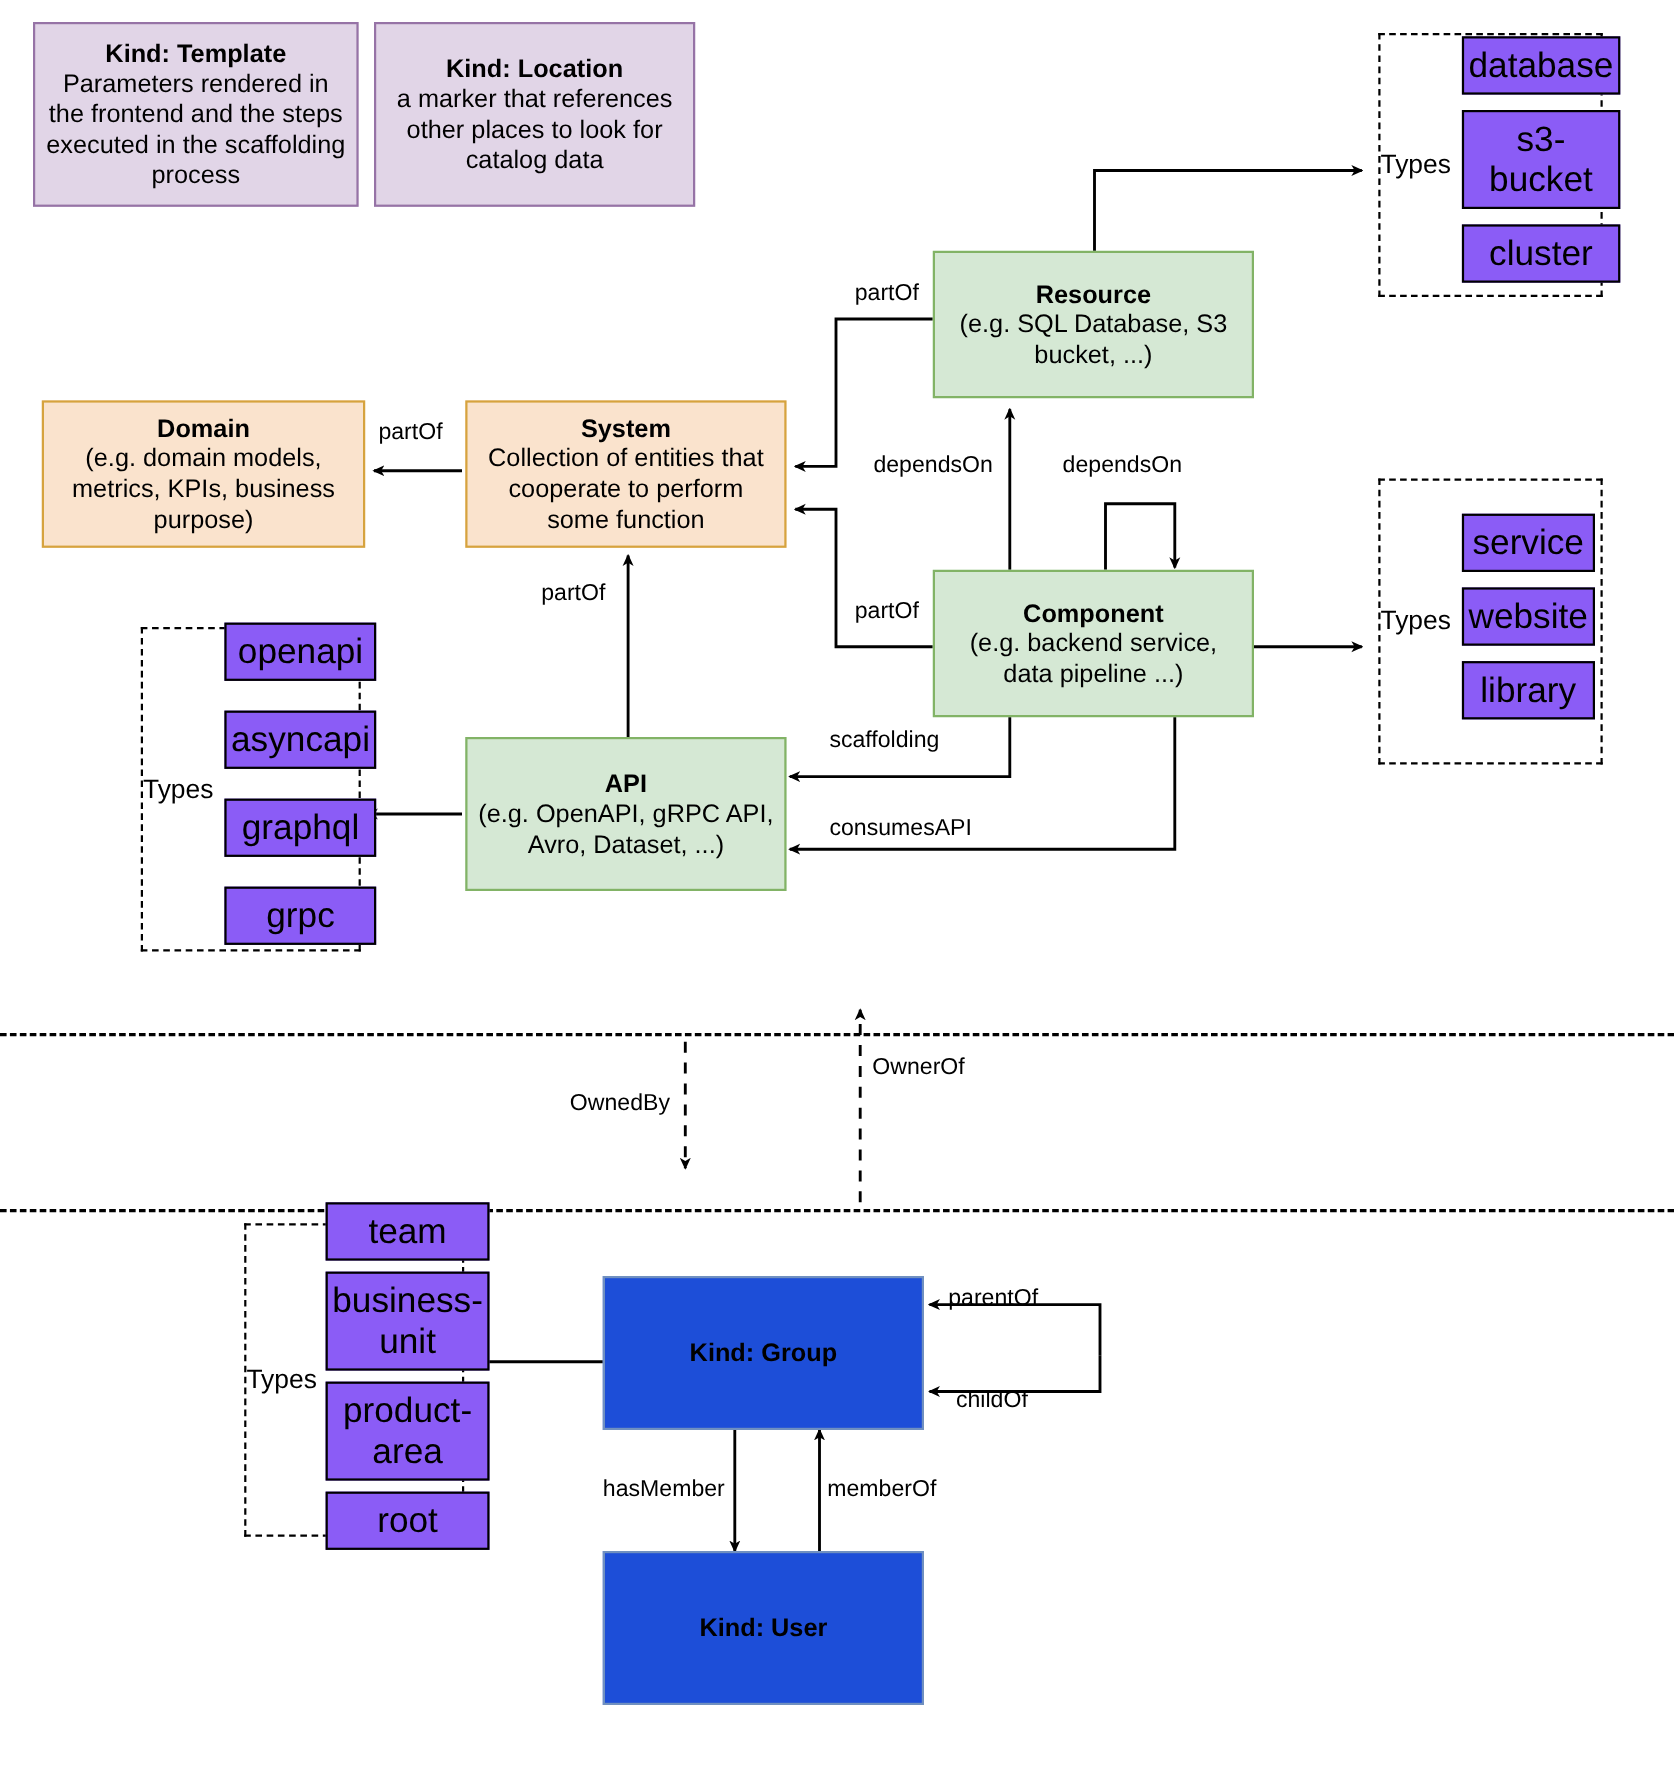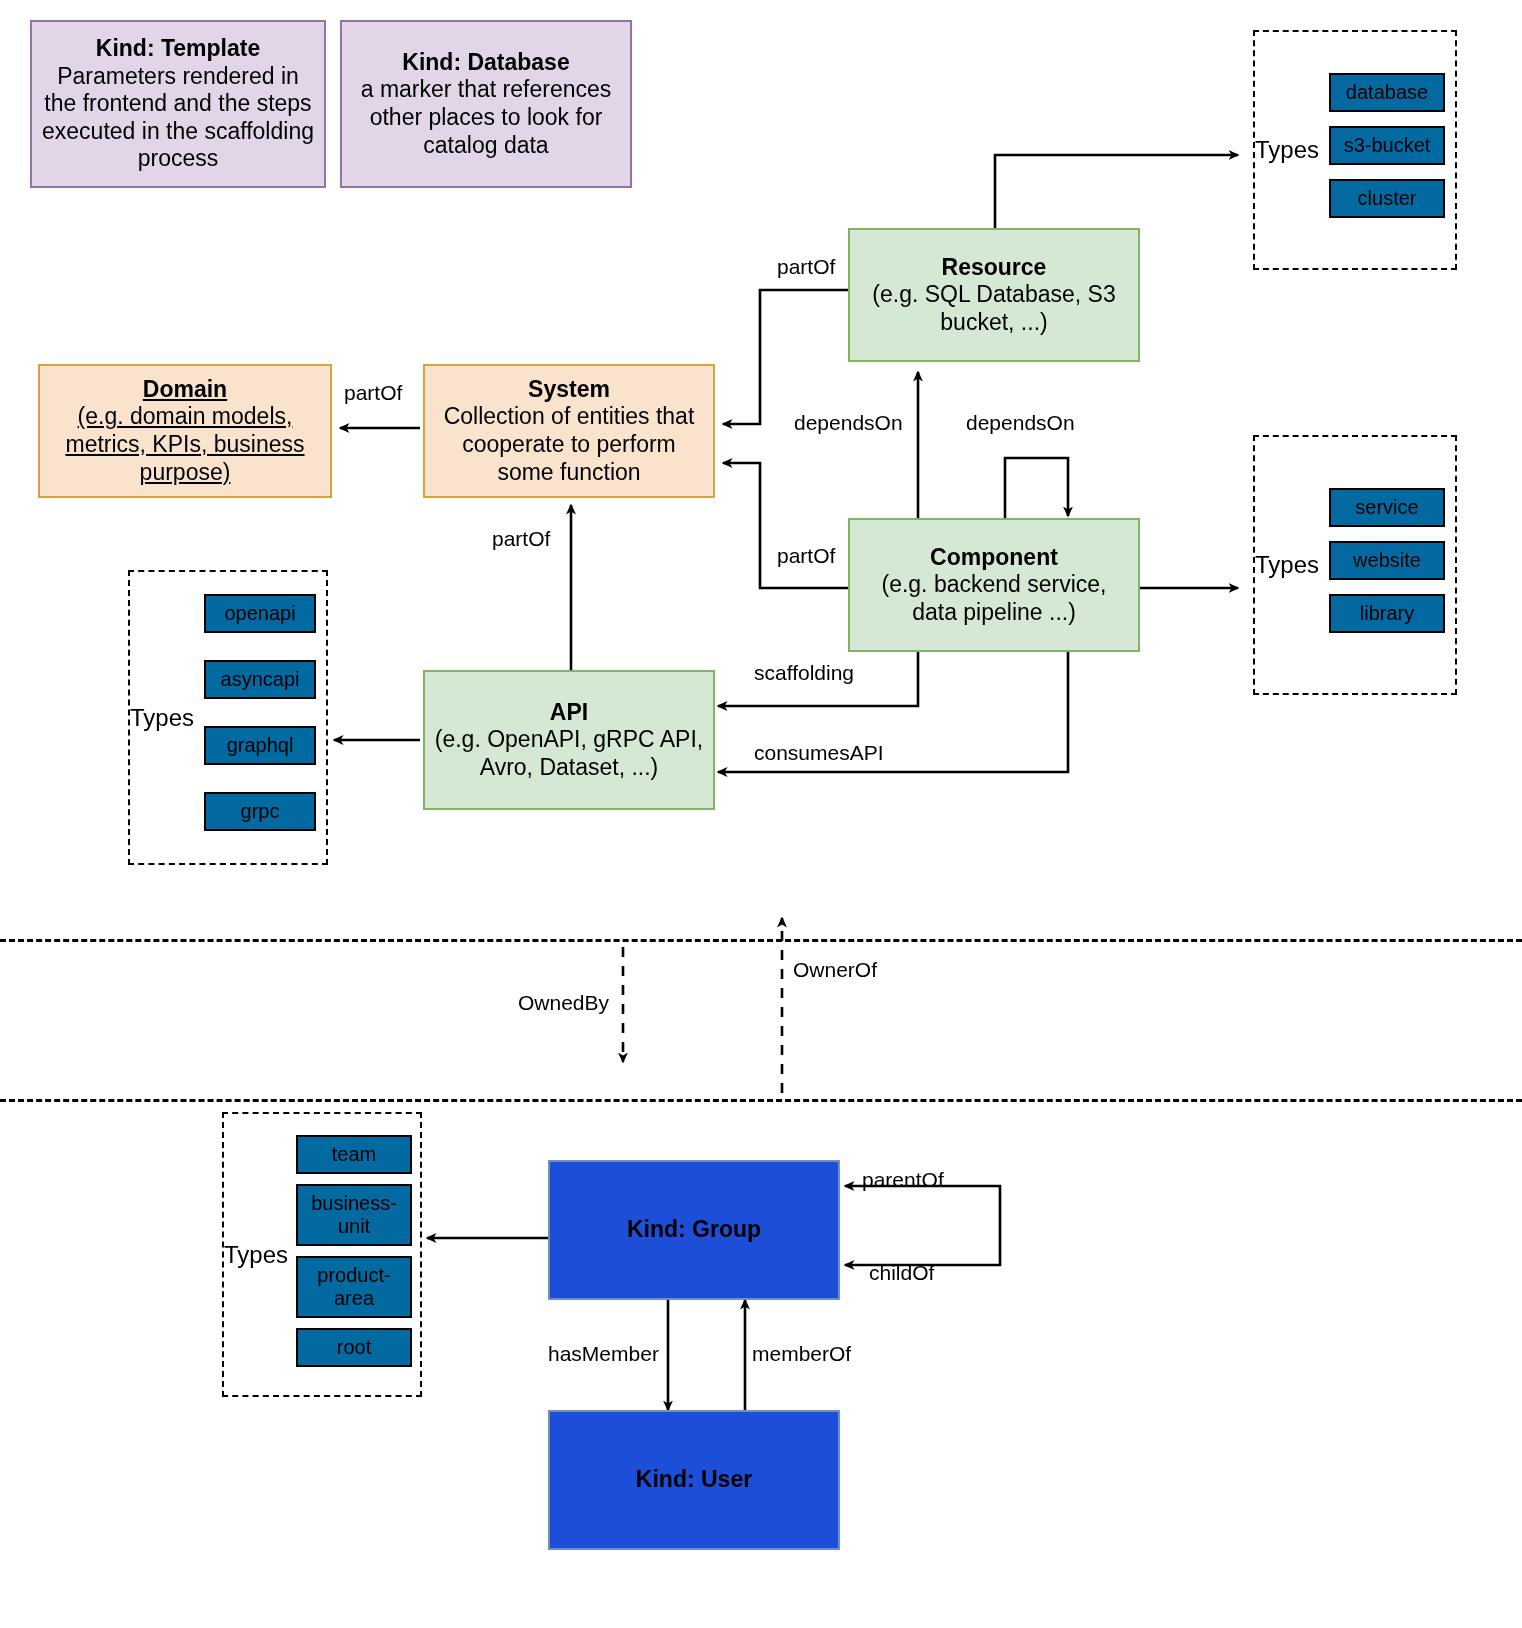--- a/index.html
+++ b/index.html
@@ -68,23 +68,23 @@
     display: flex;
     flex-direction: column;
     align-items: stretch;
     width: 100%;
     padding: 0 10px 10px 10px;
     box-sizing: border-box;
     gap: 14px;
   }
   .chip {
     border: 2px solid #000000;
-    background: #0369a1;
+    background: #8b5cf6;
     text-align: center;
-    font-size: 20px;
+    font-size: 32px;
     padding: 6px 4px;
     box-sizing: border-box;
   }
 
   .edge-label {
     position: absolute;
     font-size: 21px;
     line-height: 1;
     white-space: nowrap;
     color: #000000;
@@ -151,25 +151,25 @@
 
   <div class="swimline" style="top:939px;"></div>
   <div class="swimline" style="top:1099px;"></div>
 
   <div class="node purple" style="left:30px; top:20px; width:296px; height:168px; font-size:23px; padding:6px 10px;">
     <span class="title">Kind: Template</span>
     <span class="desc">Parameters rendered in the frontend and the steps executed in  the scaffolding process</span>
   </div>
 
   <div class="node purple" style="left:340px; top:20px; width:292px; height:168px; font-size:23px; padding:6px 10px;">
-    <span class="title">Kind: Database</span>
+    <span class="title">Kind: Location</span>
     <span class="desc">a marker that references other places to look for catalog data</span>
   </div>
 
-  <div class="node orange" style="left:38px; top:364px; width:294px; height:134px; font-size:23px; padding:4px 10px;text-decoration:underline;">
+  <div class="node orange" style="left:38px; top:364px; width:294px; height:134px; font-size:23px; padding:4px 10px;">
     <span class="title">Domain</span>
     <span class="desc">(e.g.  domain models, metrics, KPIs, business purpose)</span>
   </div>
 
   <div class="node orange" style="left:423px; top:364px; width:292px; height:134px; font-size:23px; padding:4px 8px;">
     <span class="title">System</span>
     <span class="desc">Collection of entities that cooperate to perform some function</span>
   </div>
 
   <div class="node green" style="left:848px; top:228px; width:292px; height:134px; font-size:23px; padding:4px 22px;">

